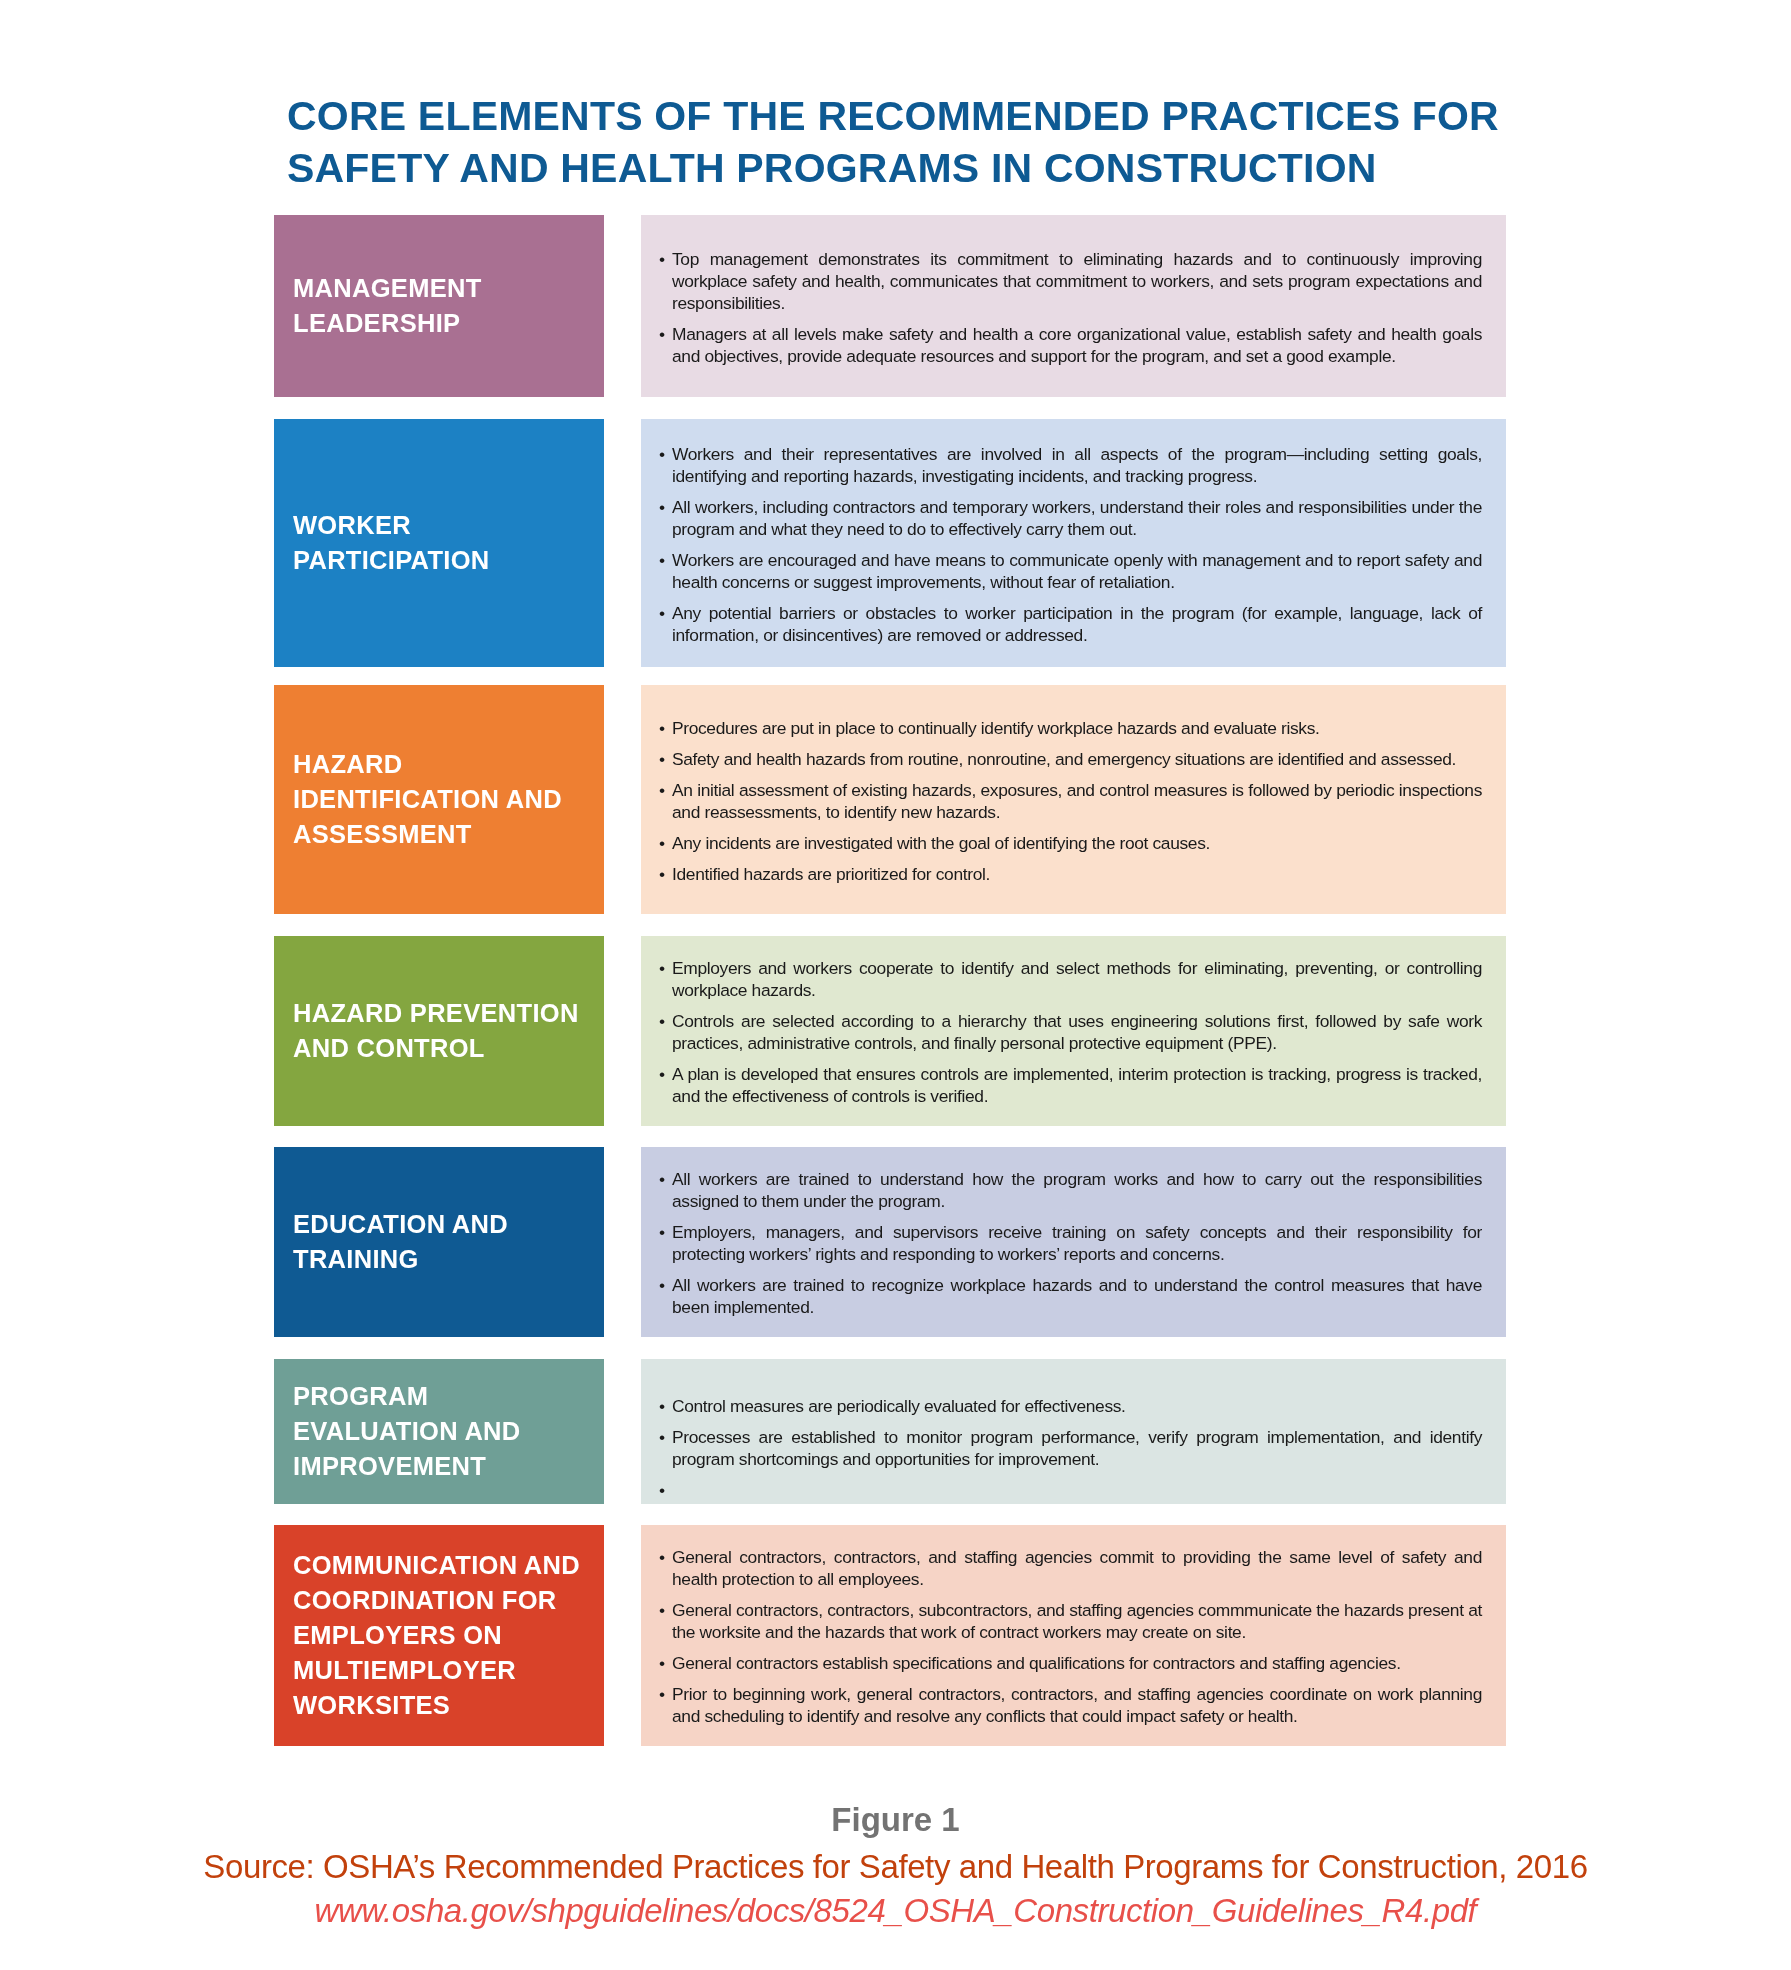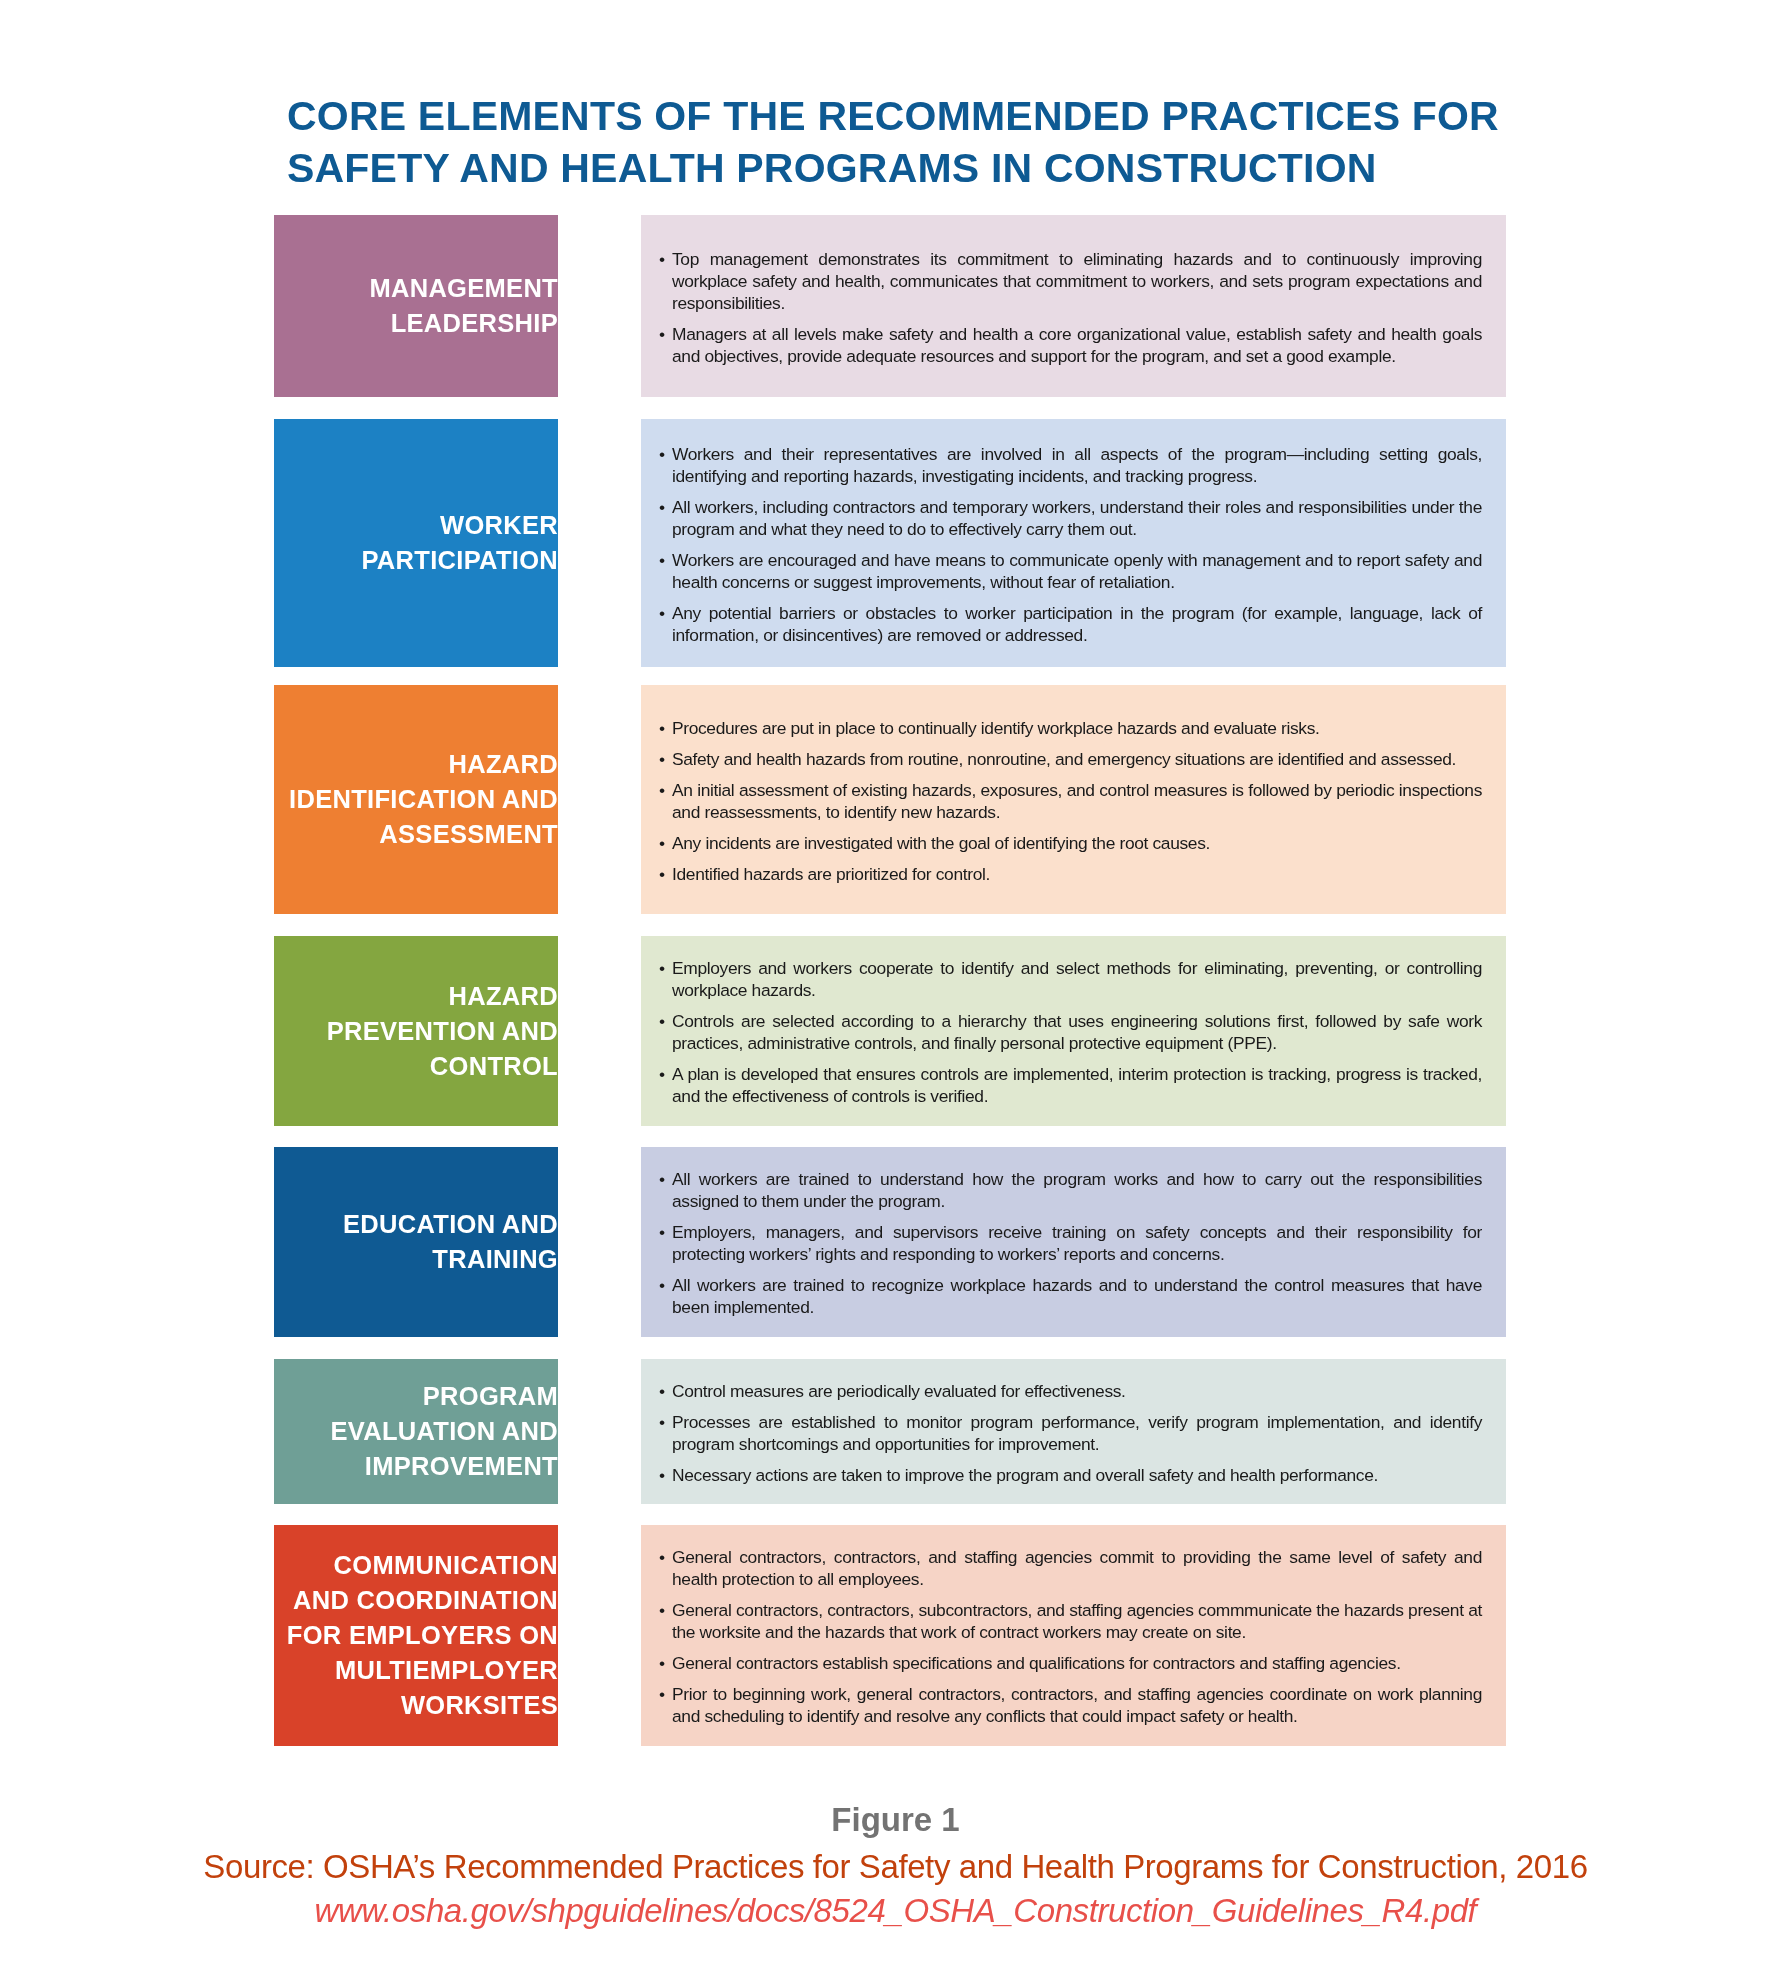--- a/index.html
+++ b/index.html
@@ -4,24 +4,24 @@
   <style>
     html, body { margin: 0; padding: 0; background: #ffffff; }
     body { width: 1791px; height: 1970px; position: relative; overflow: hidden; font-family: "Liberation Sans", sans-serif; }
     .title {
       position: absolute; left: 275px; top: 78px; width: 1260px;
       color: #0e5a93; font-family: "Liberation Sans", sans-serif; font-weight: bold;
       font-size: 41px; line-height: 52px; letter-spacing: 0.2px; margin: 12px;
     }
     .row { position: absolute; left: 274px; width: 1232px; }
     .label {
-      position: absolute; left: 0; top: 0; bottom: 0; width: 284px;
-      display: flex; align-items: center; justify-content: center; text-align: right;
+      position: absolute; left: 0; top: 0; bottom: 0; width: 330px;
+      display: flex; align-items: center; justify-content: center; text-align: left;
       color: #ffffff; font-family: "Liberation Sans", sans-serif; font-weight: bold;
-      font-size: 25.5px; line-height: 35px; letter-spacing: 0.3px; padding: 0 0; box-sizing: border-box;
+      font-size: 25.5px; line-height: 35px; letter-spacing: 0.3px; padding: 0 19px; box-sizing: border-box;
     }
     .content {
       position: absolute; left: 367px; right: 0; top: 0; bottom: 0;
       box-sizing: border-box; padding: 14px 24px 0 18px;
       display: flex; flex-direction: column; justify-content: center;
     }
     .bullets { list-style: none; margin: 0; padding: 0; }
     .bullets li {
       position: relative; padding-left: 13px; margin: 0 0 9px 0;
       font-family: "Liberation Sans", sans-serif; font-size: 17.4px; line-height: 22px;
@@ -101,21 +101,21 @@
     </ul>
   </div>
 </section>
 
 <section class="row" style="top:1359px;height:145px;">
   <div class="label" style="background: rgb(111, 159, 150);">PROGRAM EVALUATION AND IMPROVEMENT</div>
   <div class="content" style="background: rgb(219, 229, 227);">
     <ul class="bullets">
       <li><span class="dot">•</span><span>Control measures are periodically evaluated for effectiveness.</span></li>
       <li><span class="dot">•</span><span>Processes are established to monitor program performance, verify program implementation, and identify program shortcomings and opportunities for improvement.</span></li>
-      <li><span class="dot">•</span><span>Necessary actions are taken to improve the program and overall safety and health performance.</span></li>
+      <li><span class="dot">•</span></li>
     </ul>
   </div>
 </section>
 
 <section class="row" style="top:1525px;height:221px;">
   <div class="label" style="background: rgb(217, 66, 41);">COMMUNICATION AND COORDINATION FOR EMPLOYERS ON MULTIEMPLOYER WORKSITES</div>
   <div class="content" style="background: rgb(246, 212, 198);">
     <ul class="bullets">
       <li><span class="dot">•</span><span>General contractors, contractors, and staffing agencies commit to providing the same level of safety and health protection to all employees.</span></li>
       <li><span class="dot">•</span><span>General contractors, contractors, subcontractors, and staffing agencies commmunicate the hazards present at the worksite and the hazards that work of contract workers may create on site.</span></li>

